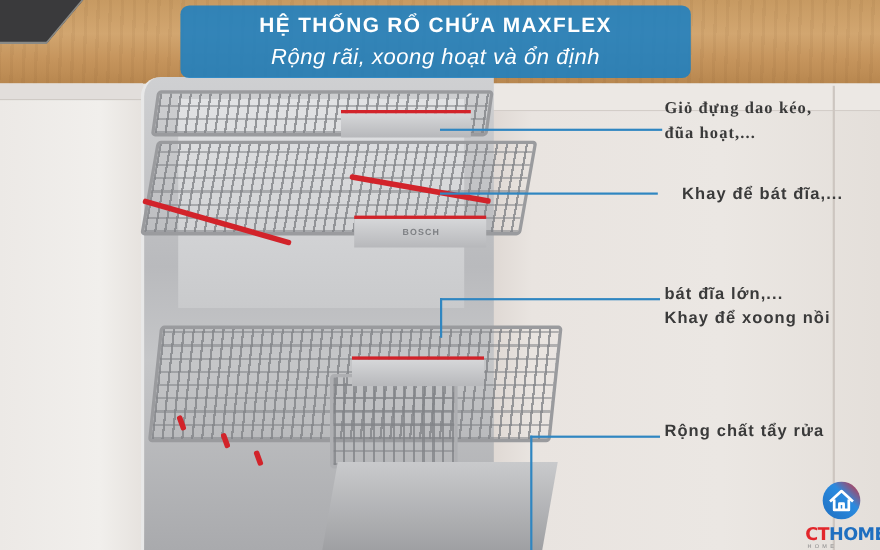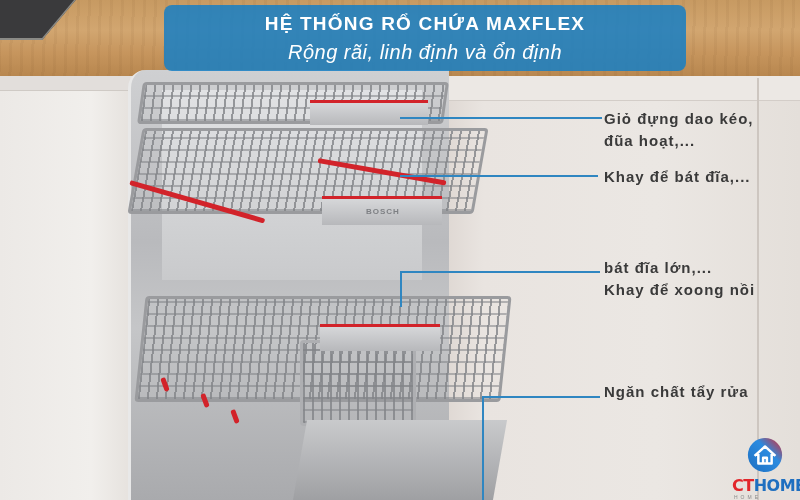--- a/index.html
+++ b/index.html
@@ -25,21 +25,21 @@
   .dw-inner{position:absolute;left:162px;top:90px;width:260px;height:190px;background:linear-gradient(180deg,#e1e2e4,#c9cacc);}
   .rack{position:absolute;border:3px solid #9a9b9e;border-radius:4px;
     background:
       repeating-linear-gradient(90deg,rgba(130,132,136,.8) 0 2px,transparent 2px 9px),
       repeating-linear-gradient(0deg,rgba(130,132,136,.55) 0 2px,transparent 2px 12px);}
   .red-rail{position:absolute;height:5px;background:#d2232a;border-radius:2px;}
   .tag{position:absolute;background:linear-gradient(180deg,#d6d7d9,#b7b8bb);border-top:3px solid #d2232a;}
   .tag-brand{position:absolute;font-size:8px;letter-spacing:1px;color:#7e8084;font-weight:bold;}
   .tub{position:absolute;left:300px;top:420px;width:200px;height:80px;background:linear-gradient(180deg,#c9cacc,#9fa0a3);transform:skewX(-10deg);}
   
-  .banner{position:absolute;left:164px;top:5px;width:522px;height:66px;border-radius:8px;
+  .banner{position:absolute;left:164px;top:5px;width:464px;height:66px;border-radius:8px;
     background:rgba(24,127,196,.86);color:#fff;text-align:center;}
   .banner-title{position:absolute;left:0;right:0;top:8px;font-size:19px;font-weight:bold;letter-spacing:1.2px;}
   .banner-sub{position:absolute;left:0;right:0;top:36px;font-size:20px;font-style:italic;letter-spacing:.5px;}
   
   .line{position:absolute;background:#2f86c1;}
   .label{position:absolute;color:#3a3a3a;font-weight:bold;font-size:15px;line-height:22px;letter-spacing:1px;}
   
   .logo{position:absolute;left:726px;top:436px;width:80px;height:64px;}
   .logo-house{position:absolute;left:20px;top:0;width:38px;height:38px;}
   .logo-text{position:absolute;left:6px;top:40px;font-size:16px;font-weight:bold;font-family:"DejaVu Sans",sans-serif;letter-spacing:-.5px;}
@@ -77,43 +77,43 @@
   <div class="rack" style="left:300px;top:340px;width:110px;height:80px;border-color:#aeafb2;"></div>
   <div class="tag" style="left:320px;top:324px;width:120px;height:24px;"></div>
   <div class="red-rail" style="left:158px;top:382px;width:14px;transform:rotate(70deg);"></div>
   <div class="red-rail" style="left:198px;top:398px;width:14px;transform:rotate(70deg);"></div>
   <div class="red-rail" style="left:228px;top:414px;width:14px;transform:rotate(70deg);"></div>
   <div class="tub"></div>
 </div>
 
 <div class="banner">
   <div class="banner-title">HỆ THỐNG RỔ CHỨA MAXFLEX</div>
-  <div class="banner-sub">Rộng rãi, linh định và ổn định</div>
+  <div class="banner-sub">Rộng rãi, xoong hoạt và ổn định</div>
 </div>
 
 <div class="line" style="left:400px;top:117px;width:202px;height:2px;"></div>
 <div class="line" style="left:400px;top:175px;width:198px;height:2px;"></div>
 <div class="line" style="left:400px;top:271px;width:200px;height:2px;"></div>
 <div class="line" style="left:400px;top:271px;width:2px;height:36px;"></div>
 <div class="line" style="left:482px;top:396px;width:118px;height:2px;"></div>
 <div class="line" style="left:482px;top:396px;width:2px;height:104px;"></div>
 
-<div class="label" style="left:604px;top:108px;">
+<div class="label" style="left:604px;top:88px;font-family:Liberation Serif, serif;">
   <div>Giỏ đựng dao kéo,</div>
   <div>đũa hoạt,...</div>
 </div>
-<div class="label" style="left:604px;top:166px;">
+<div class="label" style="left:620px;top:166px;">
   <div>Khay để bát đĩa,...</div>
 </div>
 <div class="label" style="left:604px;top:257px;">
   <div>bát đĩa lớn,...</div>
   <div>Khay để xoong nồi</div>
 </div>
 <div class="label" style="left:604px;top:381px;">
-  <div>Ngăn chất tẩy rửa</div>
+  <div>Rộng chất tẩy rửa</div>
 </div>
 
 <div class="logo">
   <svg class="logo-house" viewBox="0 0 40 40">
     <defs>
       <linearGradient id="lg" x1="0" y1="1" x2="1" y2="0">
         <stop offset="0" stop-color="#1f6fc0"></stop>
           <stop offset="0.6" stop-color="#2a8be0"></stop>
           <stop offset="1" stop-color="#e2262b"></stop>
       </linearGradient>

